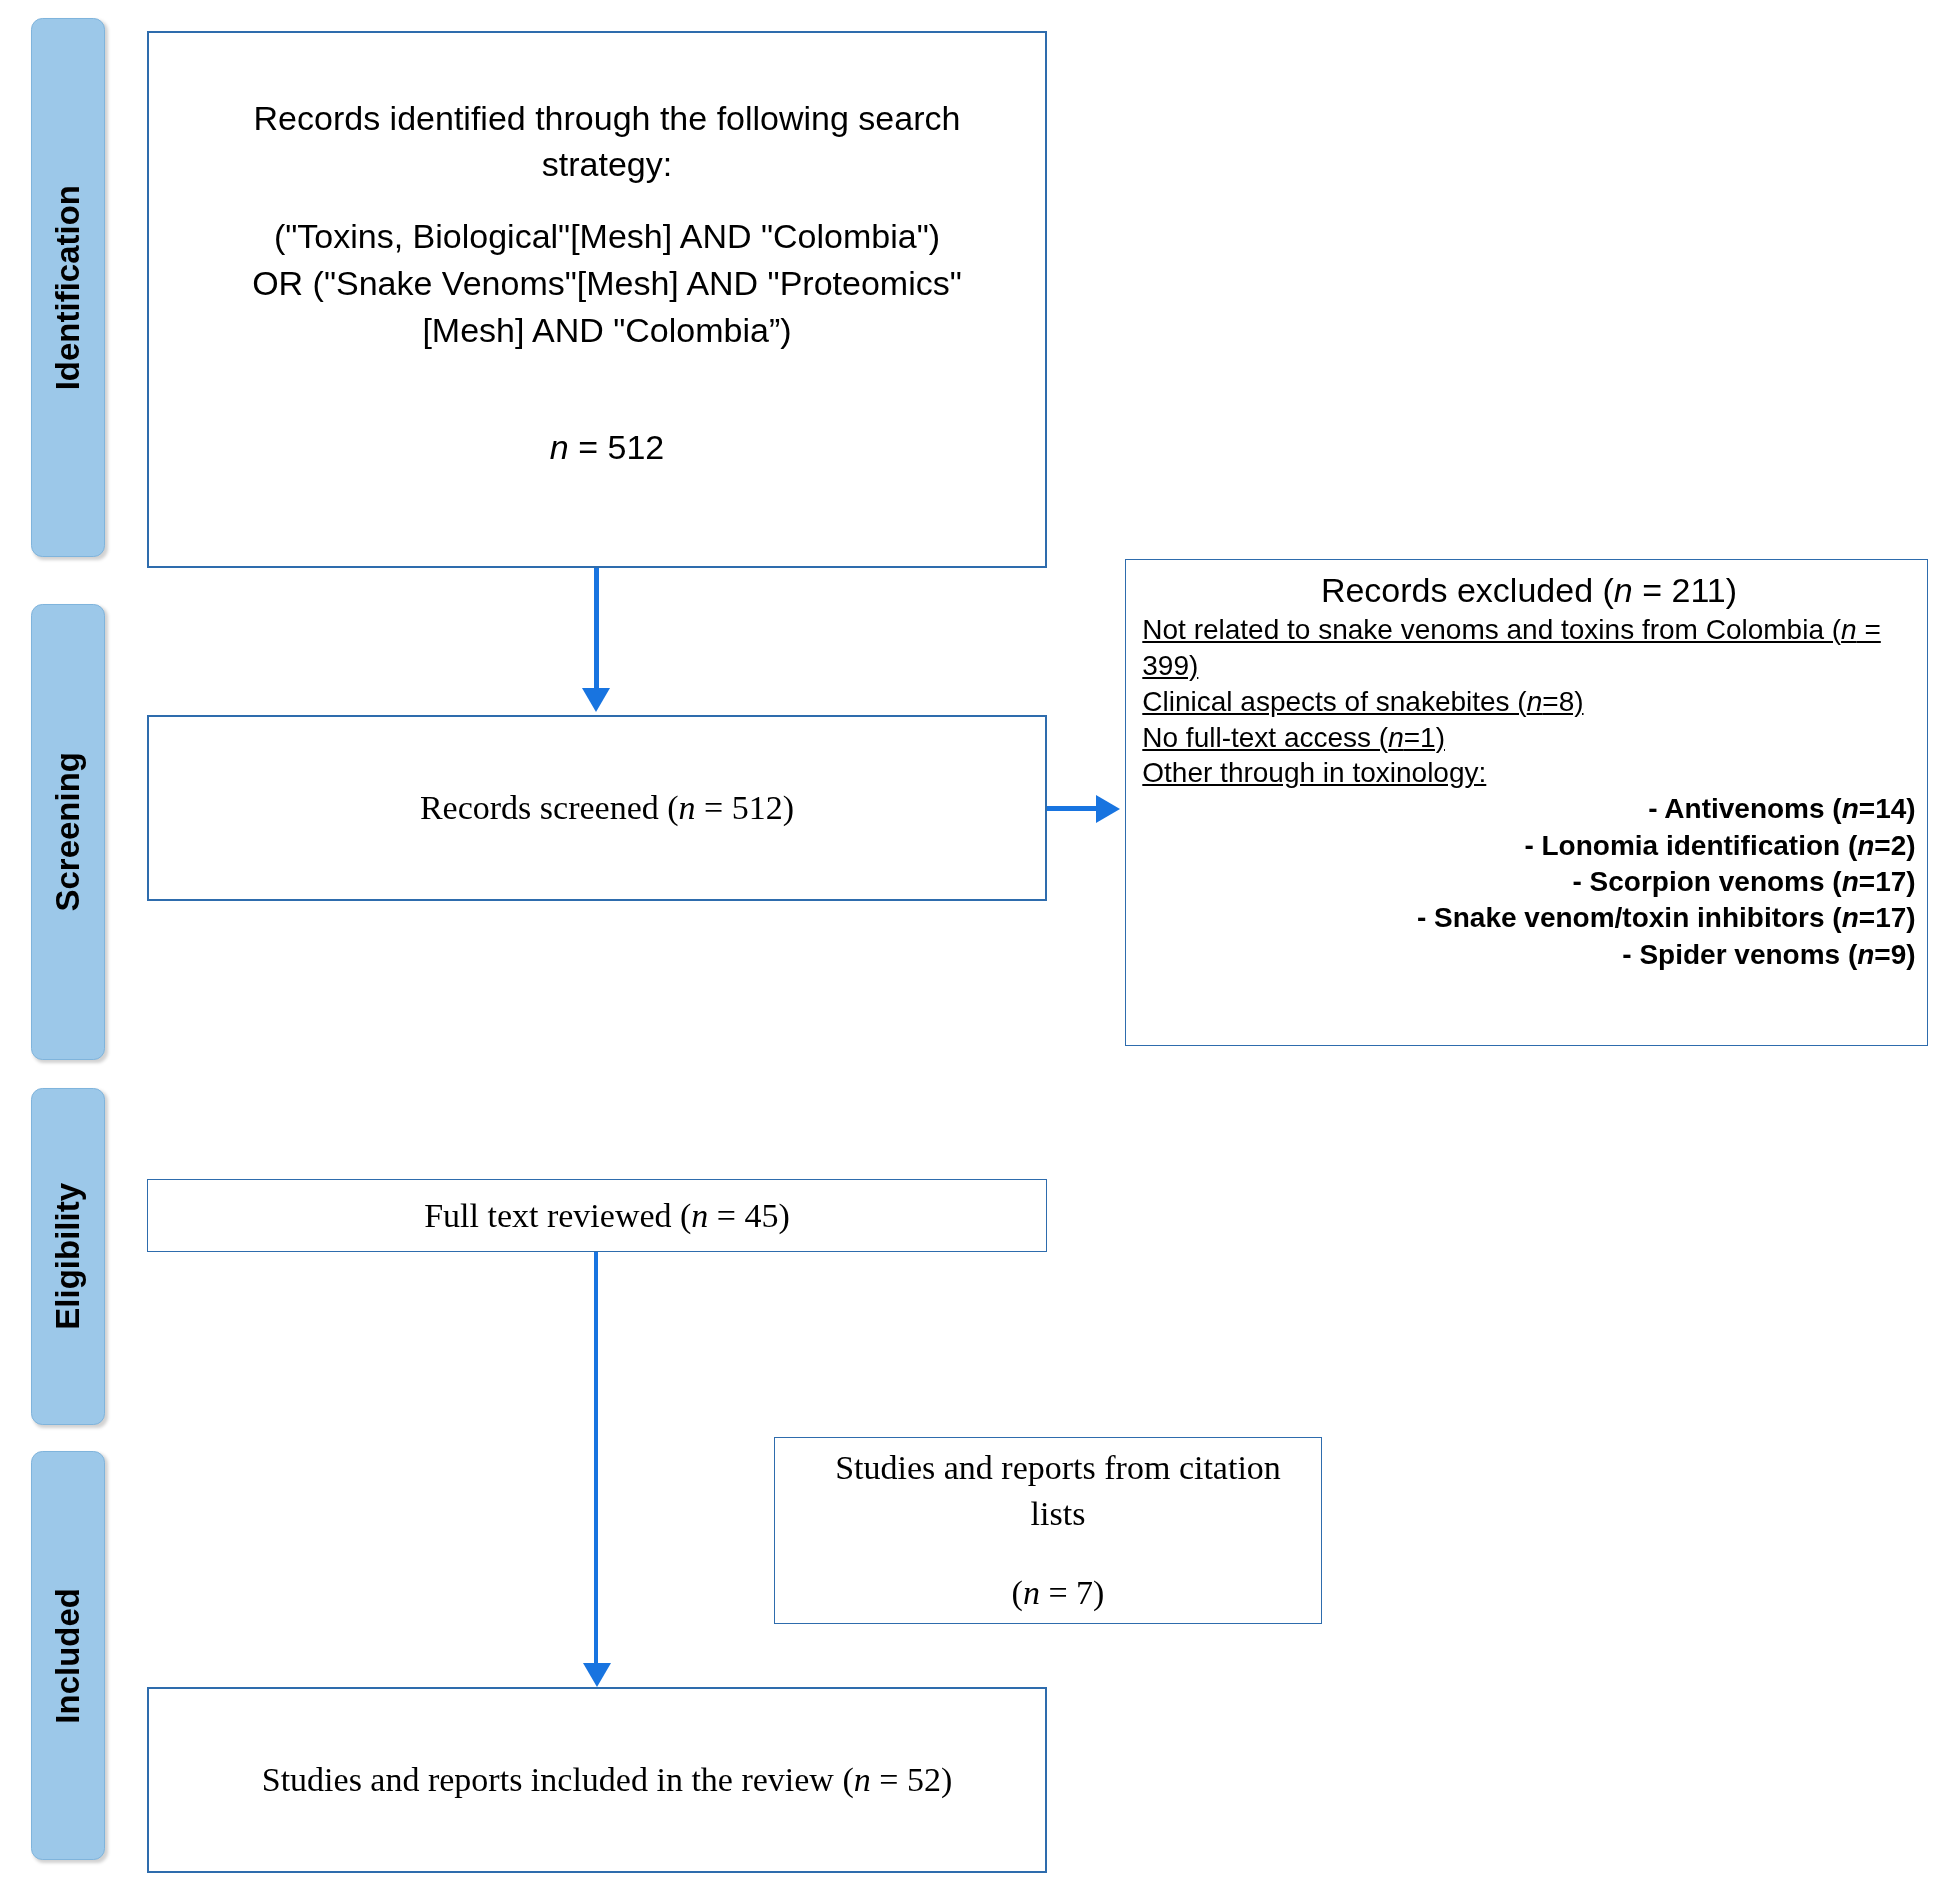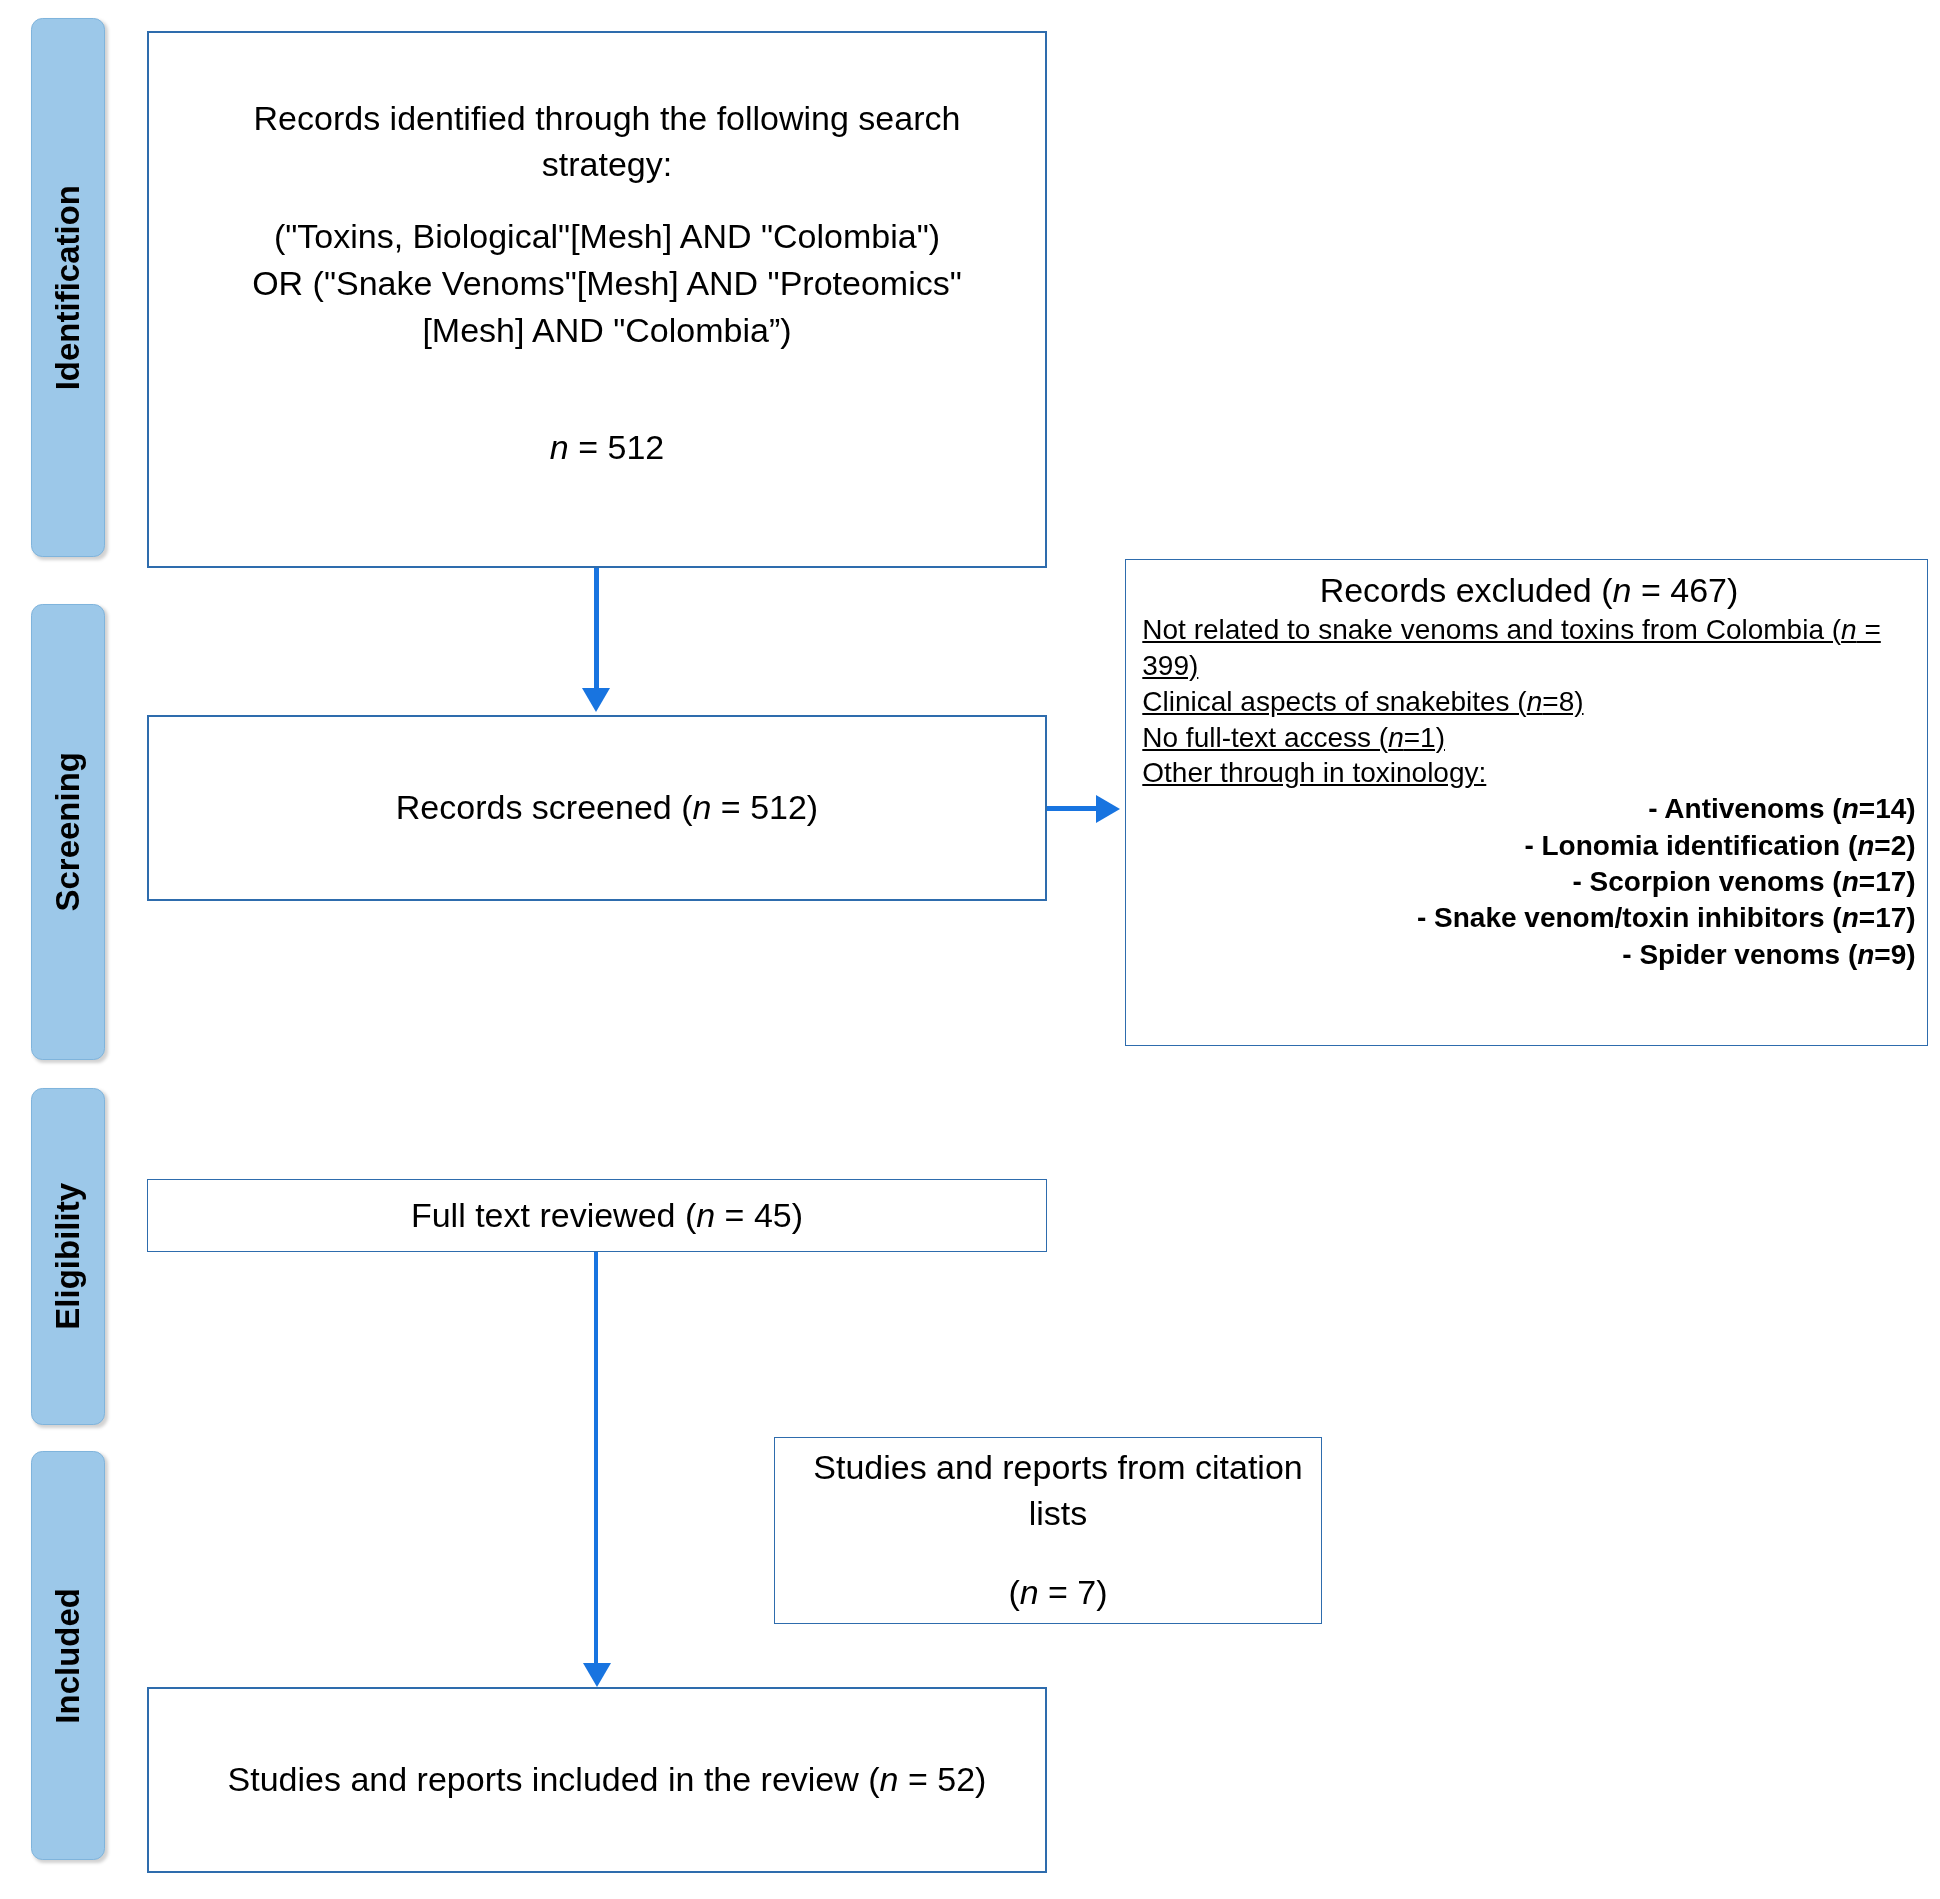--- a/index.html
+++ b/index.html
@@ -46,20 +46,21 @@
     align-items:center;
     justify-content:center;
     text-align:center;
     padding-left:20px;
   }
   .flow-box .box-text{
     font-size:34px;
     color:#000000;
     line-height:1.35;
     padding:0 11.4px;
+    font-family:Liberation Serif, serif;
   }
   .flow-box.thin-border{border-width:1.6px;}
 
   
   #box-identification .id-inner{
     width:100%;
     text-align:center;
     font-size:34px;
     line-height:1.38;
     color:#000;
@@ -155,21 +156,21 @@
   <div class="arrow-head-down" style="left:582px;top:688px;"></div>
 
   <div class="flow-box" id="box-screened" style="left:147px;top:715px;width:900px;height:186px;">
     <div class="box-text"><span>Records screened (</span><span class="ital">n</span><span> = 512)</span></div>
   </div>
 
   <div class="arrow-line arrow-h" style="left:1047px;top:806px;width:50px;"></div>
   <div class="arrow-head-right" style="left:1096px;top:795px;"></div>
 
   <div class="flow-box thin-border" id="box-excluded" style="left:1125px;top:559px;width:803px;height:487px;">
-    <div class="exc-title"><span>Records excluded (</span><span class="ital">n</span><span> = 467)</span></div>
+    <div class="exc-title"><span>Records excluded (</span><span class="ital">n</span><span> = 211)</span></div>
 
     <p class="exc-reason">Not related to snake venoms and toxins from Colombia (<i>n</i> = 399)</p>
     <p class="exc-reason">Clinical aspects of snakebites (<i>n</i>=8)</p>
     <p class="exc-reason">No full-text access (<i>n</i>=1)</p>
     <p class="exc-reason">Other through in toxinology:</p>
 
     <p class="exc-sub">- Antivenoms (<i>n</i>=14)</p>
     <p class="exc-sub">- Lonomia identification (<i>n</i>=2)</p>
     <p class="exc-sub">- Scorpion venoms (<i>n</i>=17)</p>
     <p class="exc-sub">- Snake venom/toxin inhibitors (<i>n</i>=17)</p>

